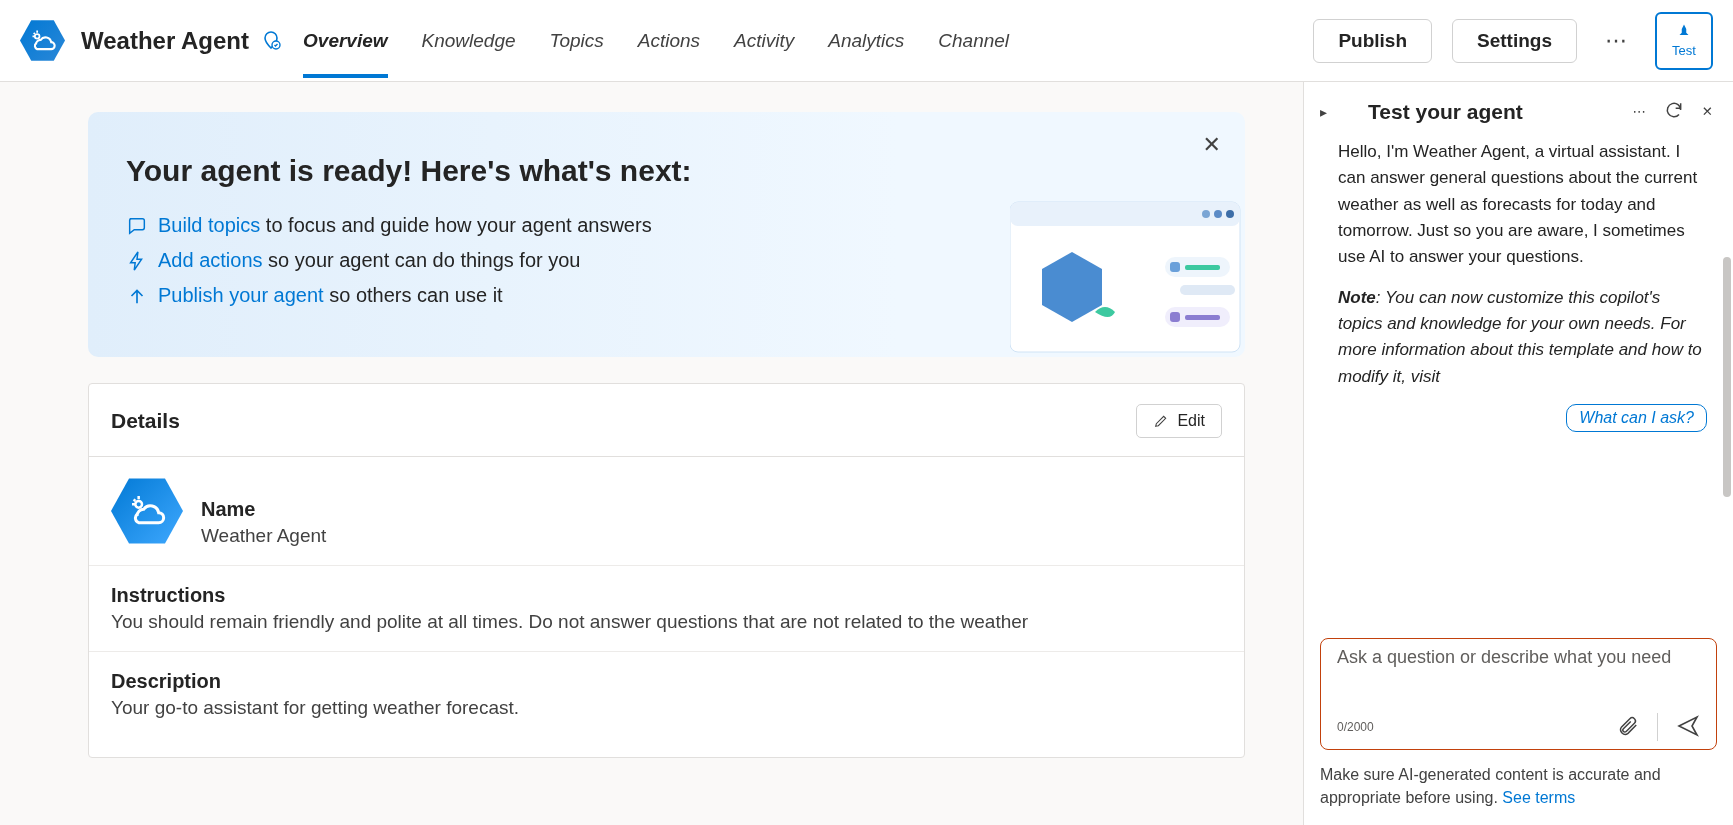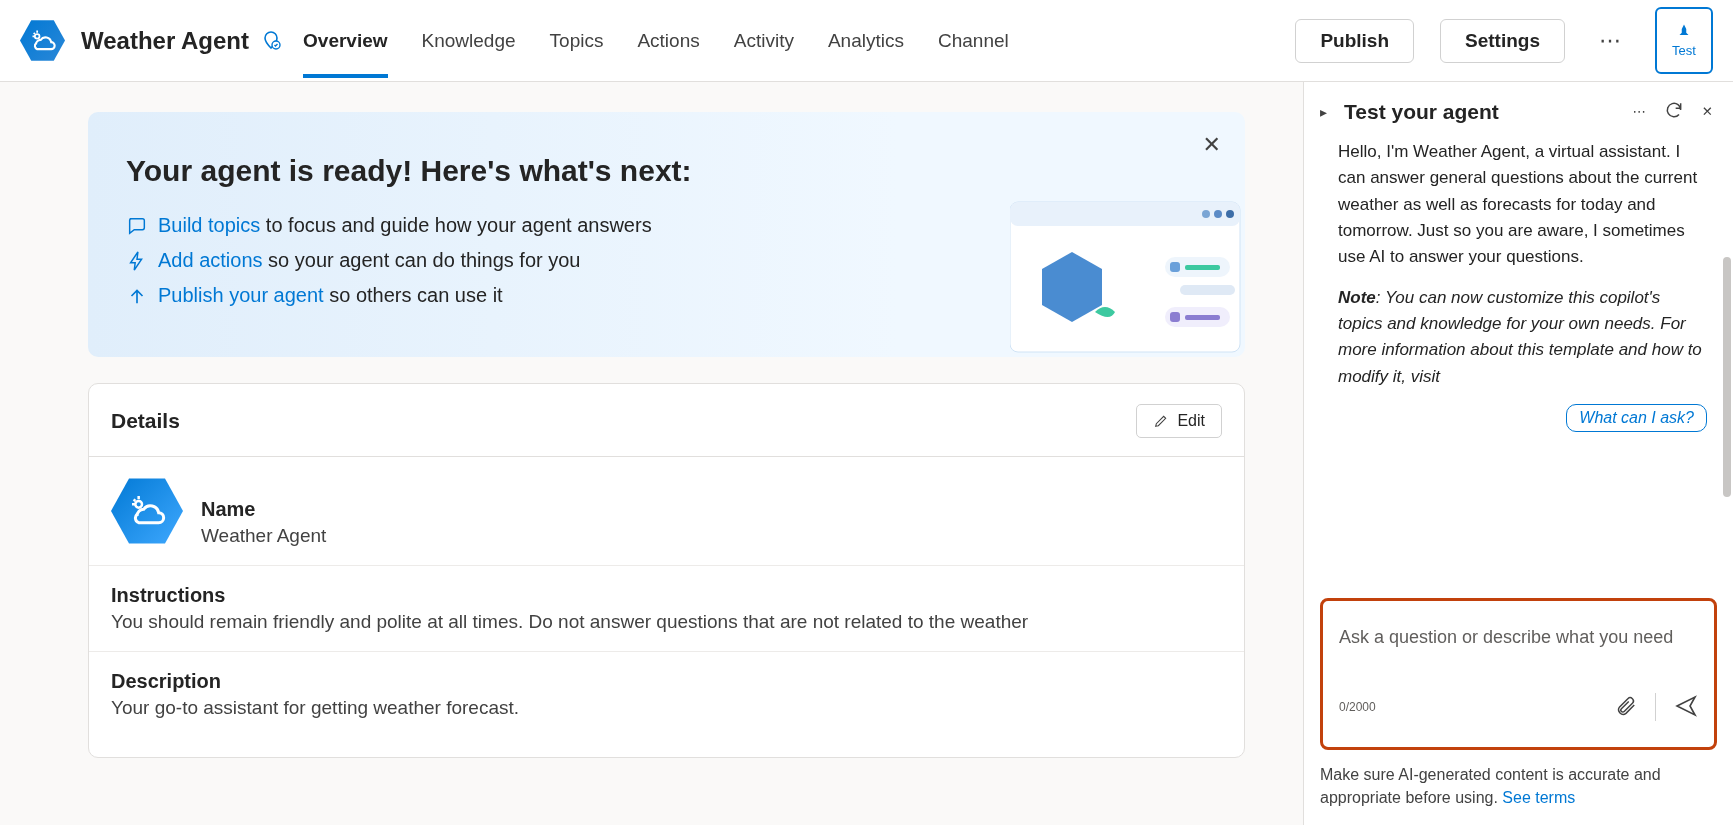--- a/index.html
+++ b/index.html
@@ -1,57 +1,57 @@
 <!DOCTYPE html>
 <html><head>
 <meta charset="utf-8">
 <style>
 * { margin: 0; padding: 0; box-sizing: border-box; font-family: 'Segoe UI', Tahoma, sans-serif; }
 body { background: #faf9f8; width: 1733px; height: 825px; overflow: hidden; }
 .header { display: flex; align-items: center; height: 82px; padding: 0 20px; background: #fff; border-bottom: 1px solid #e1dfdd; }
 .agent-icon { width: 45px; height: 45px; background: linear-gradient(135deg, #0078d4, #2b88d8); border-radius: 10px; display: flex; align-items: center; justify-content: center; margin-right: 16px; position: relative; clip-path: polygon(25% 5%, 75% 5%, 100% 50%, 75% 95%, 25% 95%, 0% 50%); }
 .agent-title { font-size: 24px; font-weight: 700; color: #242424; margin-right: 10px; }
 .pin-icon { width: 24px; height: 24px; margin-right: 20px; }
-.tabs { display: flex; gap: 34px; flex: 1; align-items: center; }
+.tabs { display: flex; gap: 34px; flex: 1; align-items: center; font-style: italic; }
 .tab { font-size: 19px; color: #424242; padding: 26px 0; cursor: pointer; position: relative; }
 .tab.active { font-weight: 600; color: #242424; }
 .tab.active::after { content:''; position:absolute; bottom:0; left:0; right:0; height:4px; background:#0078d4; }
-.header-actions { display: flex; gap: 26px; align-items: center; }
+.header-actions { display: flex; gap: 20px; align-items: center; }
 .btn { padding: 10px 24px; font-size: 19px; font-weight: 600; background: #fff; border: 1px solid #d1d1d1; border-radius: 6px; cursor: pointer; color:#242424;}
 .more-btn { background: none; border: none; font-size: 22px; cursor: pointer; padding: 8px; color:#424242;}
-.test-btn { display: flex; flex-direction: column; align-items: center; justify-content: center; width: 58px; height: 67px; border: 2px solid #0078d4; border-radius: 6px; color: #0078d4; background:#fff; cursor:pointer; font-size:13px; gap:2px;}
+.test-btn { display: flex; flex-direction: column; align-items: center; justify-content: center; width: 58px; height: 58px; border: 2px solid #0078d4; border-radius: 6px; color: #0078d4; background:#fff; cursor:pointer; font-size:13px; gap:2px;}
 .content-wrapper { display: flex; height: calc(100% - 82px); }
 .main-content { flex: 1; overflow-y: auto; padding: 30px 58px 0 88px; }
 .ready-card { background: linear-gradient(to right, #e0eefb 0%, #f0f8ff 70%); border-radius: 10px; padding: 42px 38px 38px; position: relative; margin-bottom: 26px; }
 .ready-title { font-size: 30px; font-weight: 700; color: #242424; margin-bottom: 26px; }
 .ready-item { display: flex; align-items: center; gap: 10px; font-size: 20px; color: #242424; margin-bottom: 12px; }
 .ready-link { color: #0078d4; cursor: pointer; }
 .ready-icon { width: 22px; height: 22px; color: #0078d4; flex-shrink:0;}
 .close-x { position: absolute; top: 20px; right: 24px; font-size: 22px; cursor: pointer; color: #424242; background:none; border:none;}
 .illustration { position: absolute; right: 0; bottom: 0; width: 235px; height: 160px; }
-.details-card { background: #fff; border: 1px solid #e1dfdd; border-radius: 10px; padding: 20px 0; }
+.details-card { background: #fff; border: 1px solid #e1dfdd; border-radius: 4px; padding: 20px 0; }
 .details-header { display: flex; justify-content: space-between; align-items: center; padding: 0 22px 18px; border-bottom: 1px solid #e1dfdd; margin: 0 0 0 0; }
 .details-title { font-size: 21px; font-weight: 700; color: #242424; }
 .edit-btn { display: flex; align-items: center; gap: 8px; padding: 7px 16px; border: 1px solid #d1d1d1; border-radius: 5px; background: #fff; font-size: 16px; cursor: pointer; color:#242424;justify-content:space-between;}
 .detail-section { padding: 18px 22px; border-bottom: 1px solid #edebe9; }
 .detail-section:last-child { border-bottom: none; }
 .detail-name-row { display:flex; gap:18px; align-items:flex-end; }
 .detail-icon { width: 72px; height: 72px; background: linear-gradient(135deg, #0078d4, #40a9ff); display:flex; align-items:center; justify-content:center; clip-path: polygon(25% 5%, 75% 5%, 100% 50%, 75% 95%, 25% 95%, 0% 50%); border-radius:12px;}
 .detail-label { font-size: 20px; font-weight: 700; color: #242424; margin-bottom:4px;}
 .detail-value { font-size: 19px; color: #424242; }
 .test-panel { width: 430px; border-left: 1px solid #e1dfdd; background: #fff; display: flex; flex-direction: column; padding: 14px 16px 16px; }
 .test-header { display: flex; align-items: center; gap: 10px; margin-bottom: 10px; }
 .collapse-caret { width:14px; font-size:14px; color:#424242; cursor:pointer;}
-.test-title { font-size: 21px; font-weight: 700; flex: 1; color:#242424;}
+.test-title { font-size: 21px; font-weight: 700; flex: 1; color:#242424;margin-left:24px;}
 .test-header-btn { background: none; border: none; cursor: pointer; color: #424242; padding:4px;}
 .chat-area { flex:1; overflow-y:auto; padding: 2px 10px 0 18px; font-size:17px; color:#242424; line-height:1.55; }
 .chat-note { font-style: italic; margin-top:14px;}
 .chat-note b { font-weight:700; font-style:italic;}
 .suggestion-chip { float:right; border:1px solid #0078d4; color:#0078d4; padding:4px 12px; border-radius:10px; font-size:16px; margin-top:14px; cursor:pointer; background:#fff;font-style:italic;}
-.input-box { border: 3px solid #c2410c; border-radius: 8px; margin-top: 10px; padding: 26px 16px; clear:both;}
+.input-box { border: 1px solid #c2410c; border-radius: 8px; margin-top: 10px; padding: 8px 16px; clear:both;}
 .input-placeholder { color: #605e5c; font-size: 18px; min-height:48px;}
 .input-row { display:flex; justify-content:space-between; align-items:center; margin-top:18px;}
 .char-count { color:#605e5c; font-size:12px;}
 .input-icons { display:flex; gap:18px; align-items:center;}
 .input-icon-btn { background:none; border:none; cursor:pointer; color:#424242;}
 .divider-vert { width:1px; height:28px; background:#d1d1d1;}
 .disclaimer { font-size:16px; color:#424242; margin-top:14px; line-height:1.4;}
 .see-terms { color:#0078d4; cursor:pointer;}
 .scrollbar-fake { position:absolute; right:2px; top:175px; width:8px; height:240px; background:#c8c6c4; border-radius:4px;}
 .test-panel { position:relative; }

